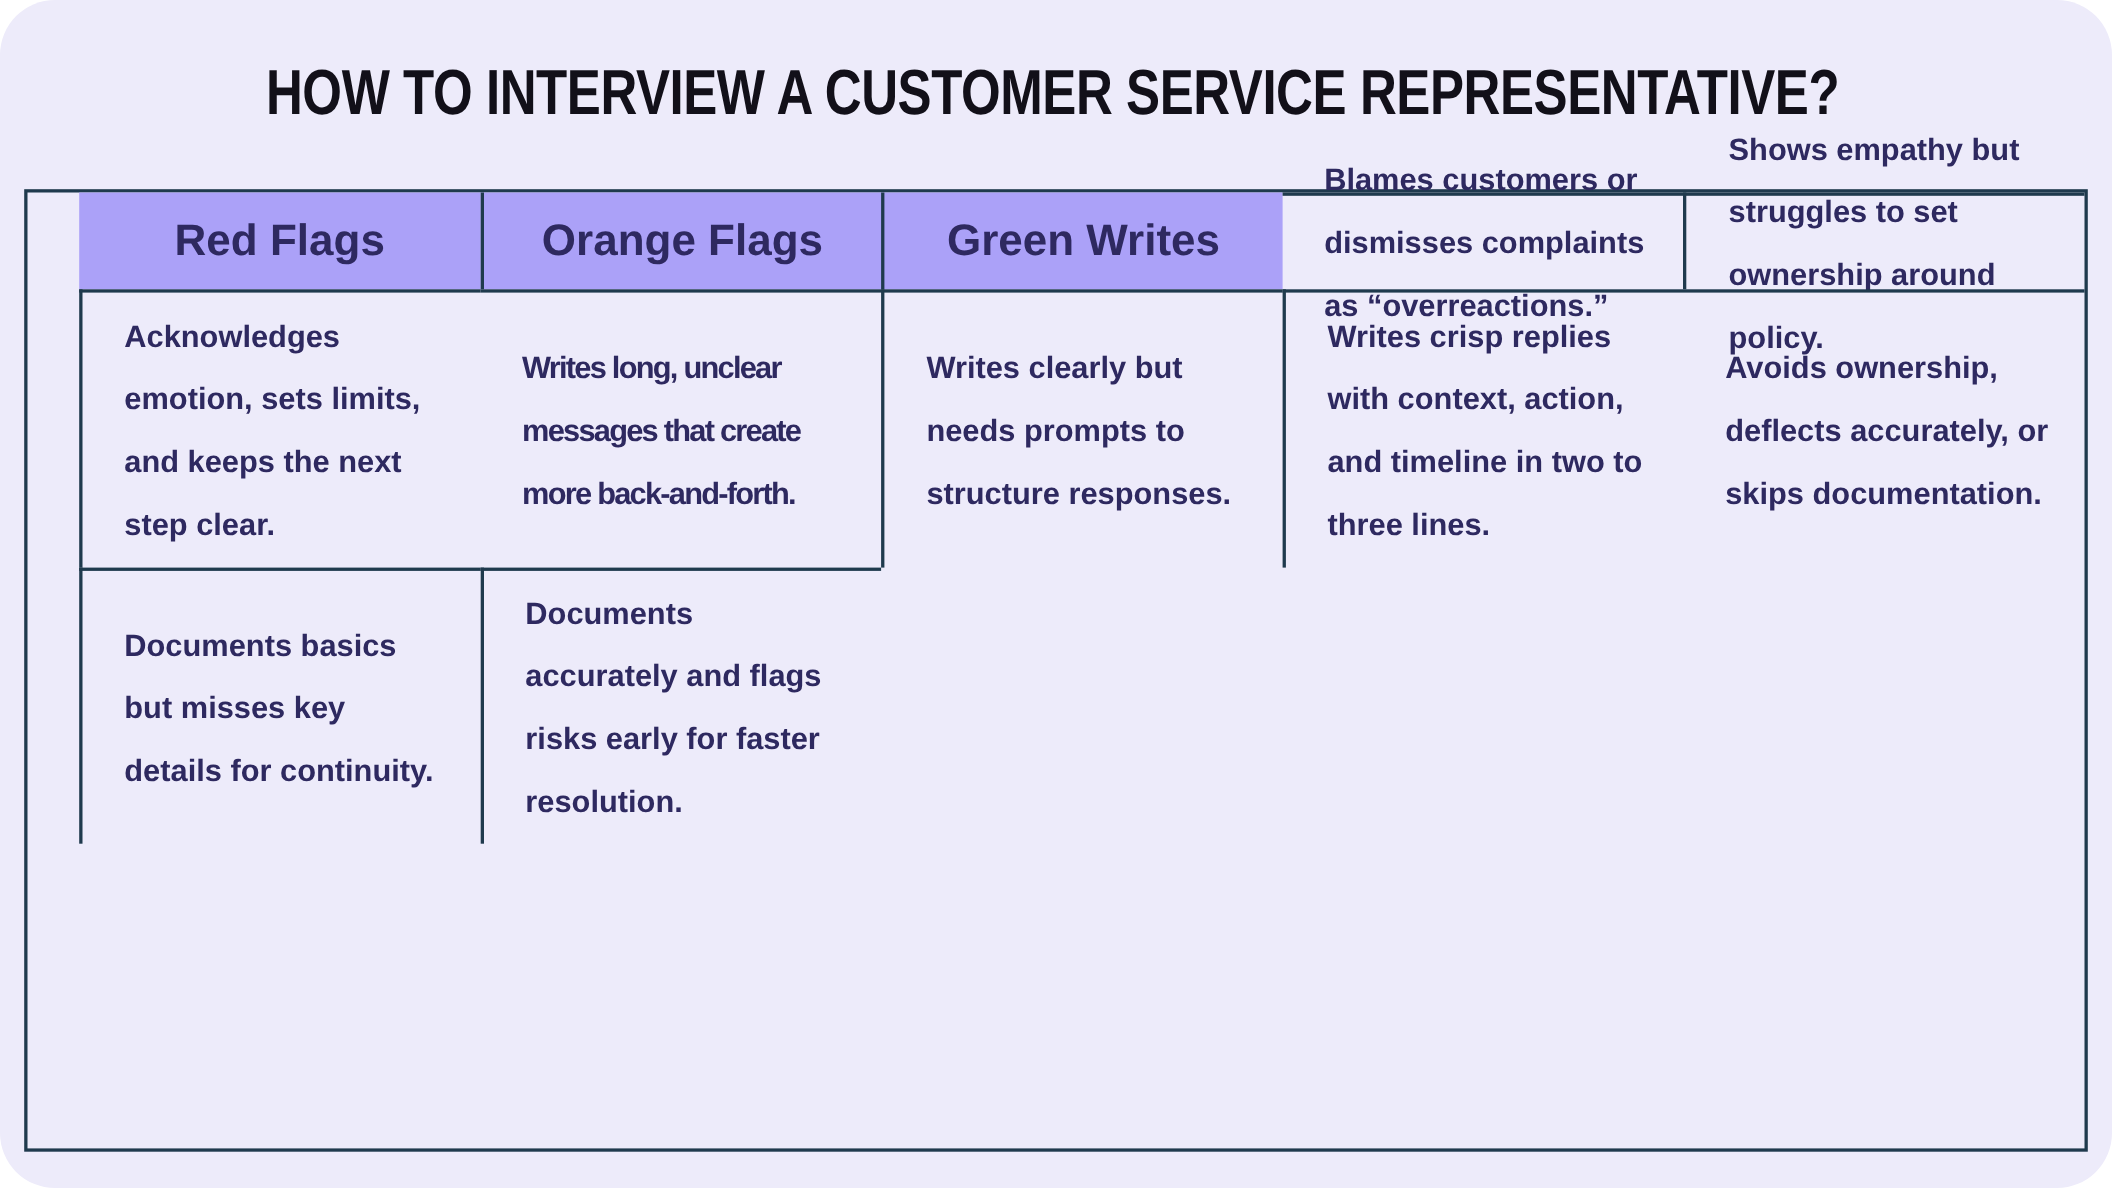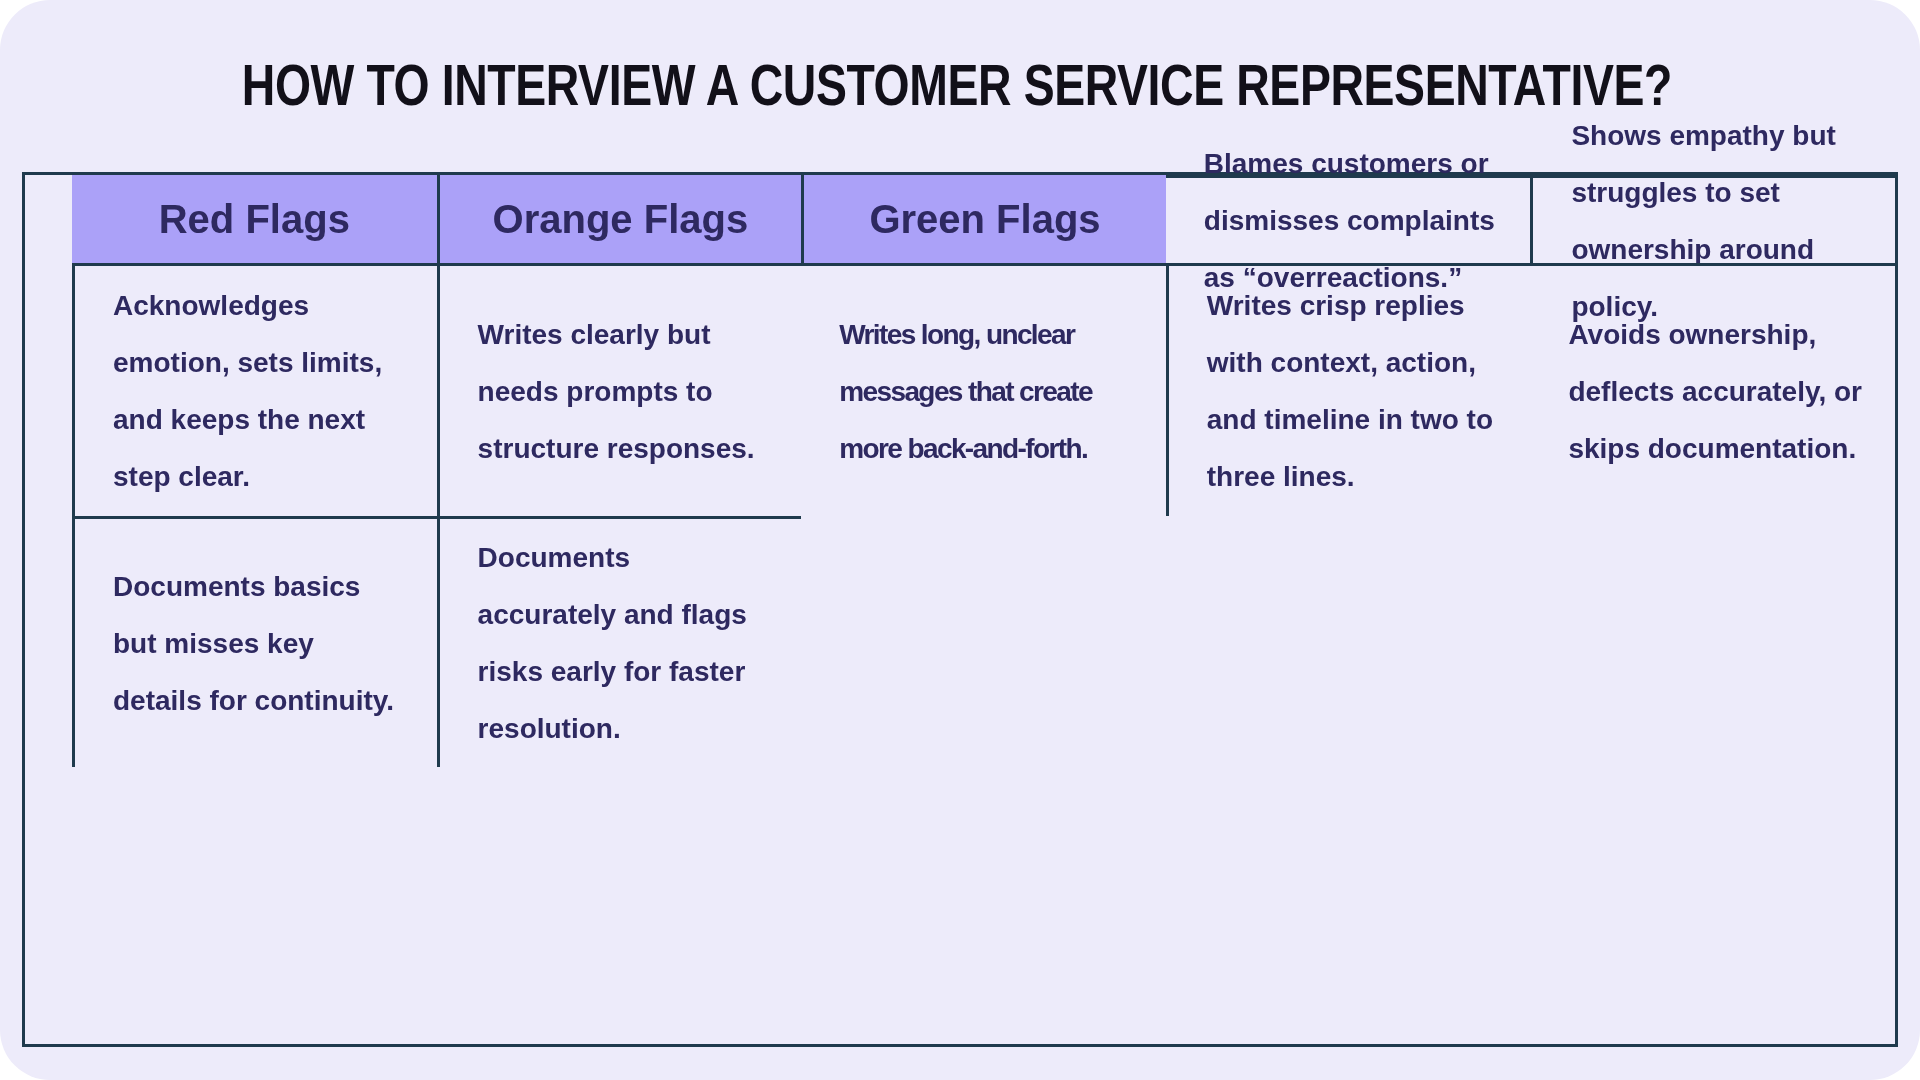--- a/index.html
+++ b/index.html
@@ -70,28 +70,28 @@
 <div class="canvas">
 
   <div class="title-bar">
     <div class="title">HOW TO INTERVIEW A CUSTOMER SERVICE REPRESENTATIVE?</div>
   </div>
 
   <div class="flag-table">
 
     <div class="hcell col1">Red Flags</div>
     <div class="hcell col2">Orange Flags</div>
-    <div class="hcell col3">Green Flags</div>
+    <div class="hcell col3">Green Writes</div>
 
     <div class="cell col1 rowline">Blames customers or dismisses complaints as “overreactions.”</div>
     <div class="cell col2 rowline">Shows empathy but struggles to set ownership around policy.</div>
     <div class="cell col3 rowline">Acknowledges emotion, sets limits, and keeps the next step clear.</div>
 
+    <div class="cell col1 rowline condensed">Writes long, unclear messages that create more back-and-forth.</div>
     <div class="cell col2 rowline">Writes clearly but needs prompts to structure responses.</div>
-    <div class="cell col1 rowline condensed">Writes long, unclear messages that create more back-and-forth.</div>
     <div class="cell col3 rowline">Writes crisp replies with context, action, and timeline in two to three lines.</div>
 
     <div class="cell col1 rowline">Avoids ownership, deflects accurately, or skips documentation.</div>
     <div class="cell col2 rowline">Documents basics but misses key details for continuity.</div>
     <div class="cell col3 rowline">Documents accurately and flags risks early for faster resolution.</div>
 
   </div>
 </div>
 
 </body></html>

